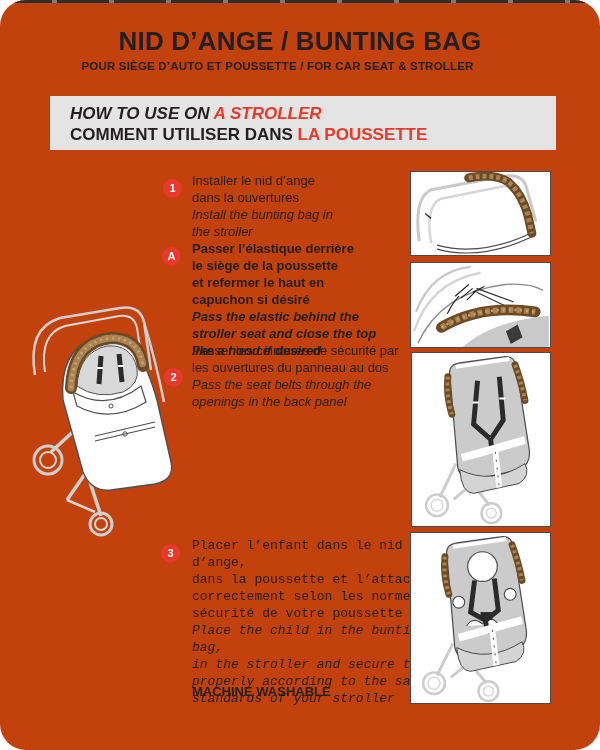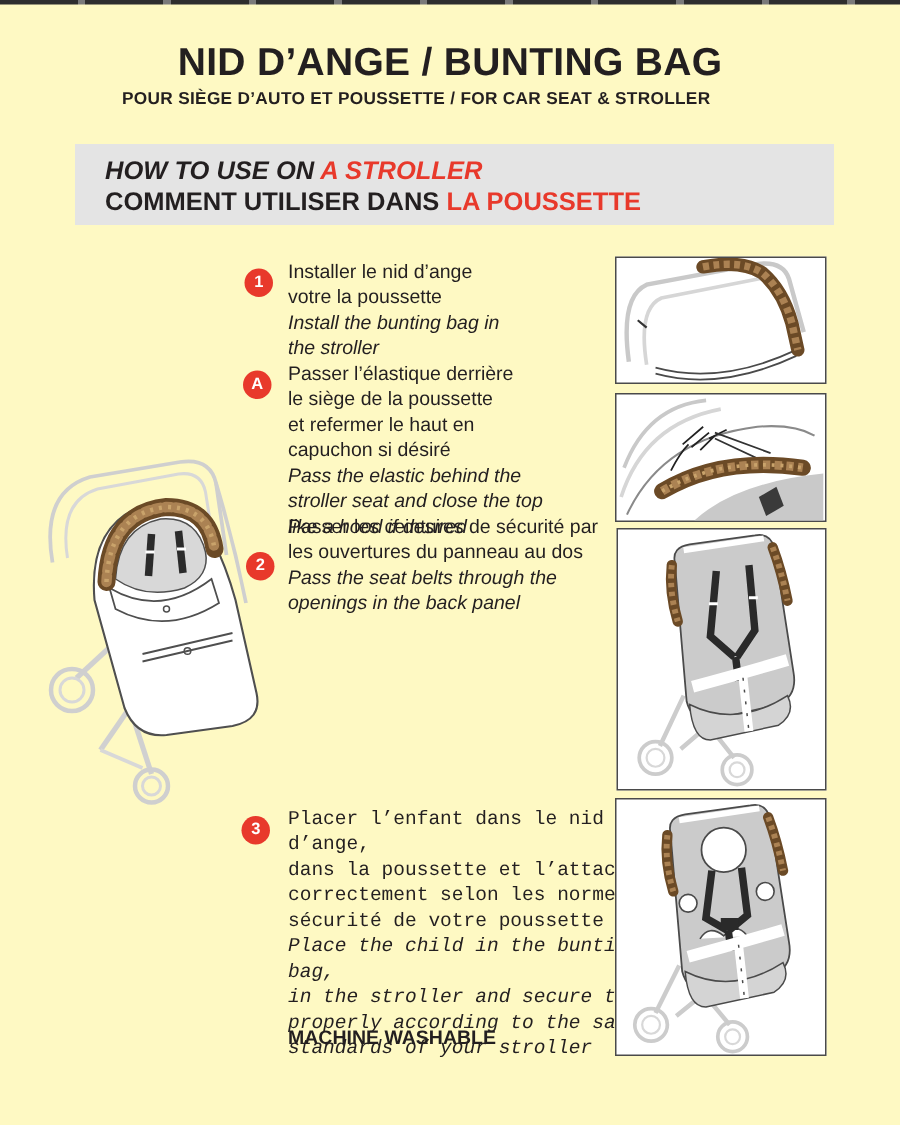--- a/index.html
+++ b/index.html
@@ -1,18 +1,18 @@
 <!DOCTYPE html>
 <html><head>
 <meta charset="utf-8">
 <style>
   html,body{margin:0;padding:0;background:#ffffff;}
   #page{
-    position:relative;width:600px;height:750px;background:#fef9c3;
-    font-family:"Liberation Sans", sans-serif;color:#231f20;overflow:hidden;
+    position:relative;width:600px;height:750px;background:#c2410c;
+    font-family:"Liberation Sans", sans-serif;color:#231f20;overflow:hidden;border-radius:26px;
   }
   #top-strip{
     position:absolute;left:0;top:0;width:600px;height:3px;
     background:repeating-linear-gradient(90deg,#2e2e2e 0 52px,#7a7a7a 52px 57px);
   }
   .page-title{
     position:absolute;left:0;top:26px;width:600px;text-align:center;
     font-size:26px;font-weight:bold;letter-spacing:.2px;line-height:30px;
   }
   .page-subtitle{
@@ -60,26 +60,26 @@
   <div class="page-title">NID D’ANGE / BUNTING BAG</div>
   <div class="page-subtitle">POUR SIÈGE D’AUTO ET POUSSETTE / FOR CAR SEAT &amp; STROLLER</div>
 
   <div class="banner">
     <div class="banner-line en"><span>HOW TO USE ON </span><span class="hl">A STROLLER</span></div>
     <div class="banner-line fr"><span>COMMENT UTILISER DANS </span><span class="hl">LA POUSSETTE</span></div>
   </div>
 
   <div class="step-marker" style="left:163px;top:179px;">1</div>
   <div class="step-text" style="top:172px;"><span class="fr">Installer le nid d’ange
-votre la poussette</span>
+dans la ouvertures</span>
 <span class="en">Install the bunting bag in
 the stroller</span></div>
 
   <div class="step-marker" style="left:162px;top:247px;">A</div>
-  <div class="step-text" style="top:240px;"><span class="fr">Passer l’élastique derrière
+  <div class="step-text" style="top:240px;font-weight:bold;"><span class="fr">Passer l’élastique derrière
 le siège de la poussette
 et refermer le haut en
 capuchon si désiré</span>
 <span class="en">Pass the elastic behind the
 stroller seat and close the top
 like a hood if desired</span></div>
 
   <div class="step-marker" style="left:164px;top:368px;">2</div>
   <div class="step-text" style="top:342px;"><span class="fr">Passer les ceintures de sécurité par
 les ouvertures du panneau au dos</span>

